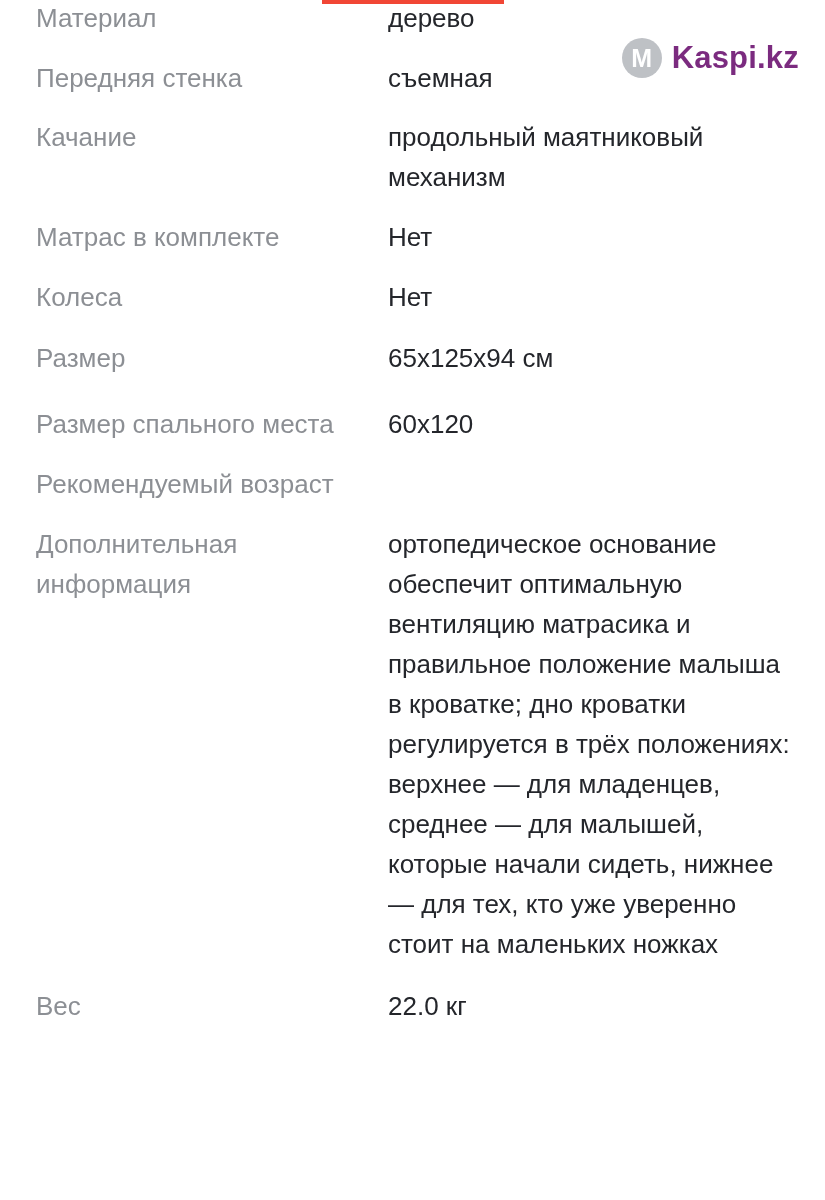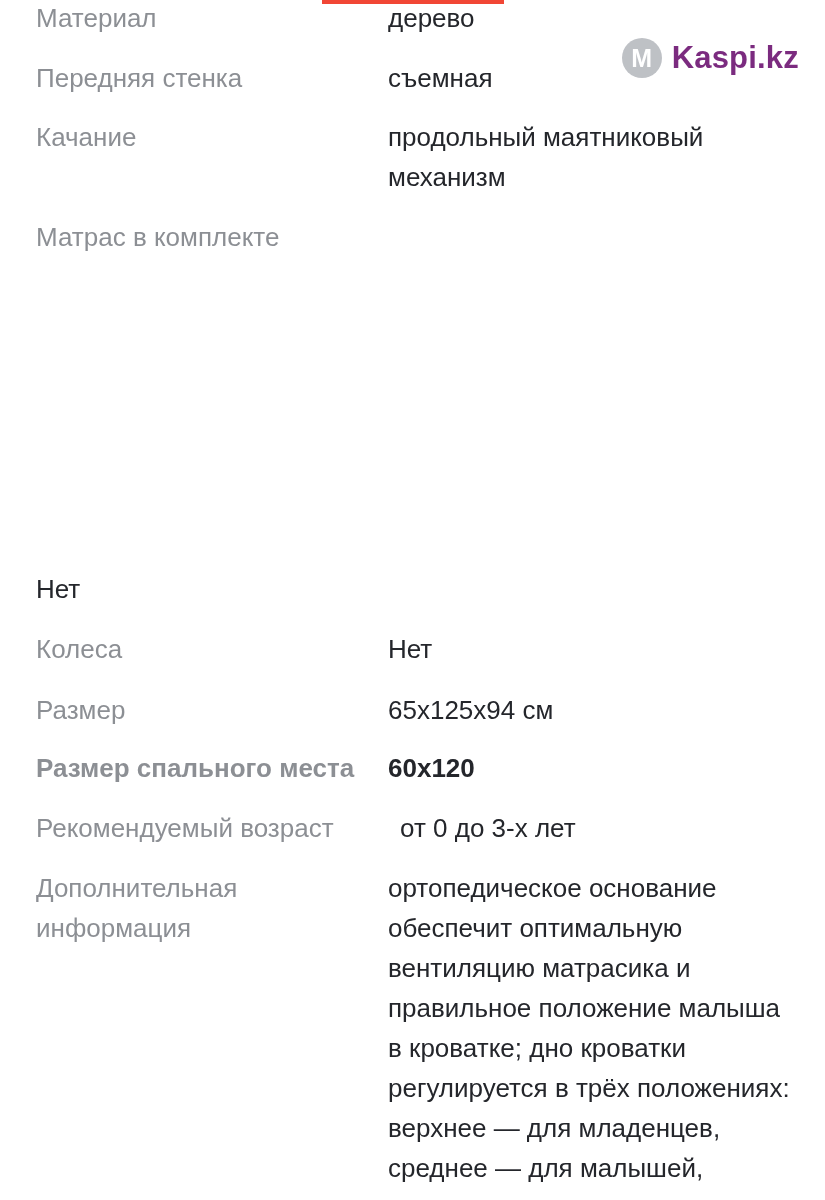--- a/index.html
+++ b/index.html
@@ -85,24 +85,24 @@
     font-size: 26px;
     line-height: 40px;
     padding-right: 30px;
     box-sizing: border-box;
   }
 
   
   .r0 { margin-top: -2px; }
   .r1 { margin-top: 19px; }
   .r2 { margin-top: 20px; }
-  .r3 { margin-top: 20px; flex-direction: column; }
+  .r3 { margin-top: 20px; }
   .r4 { margin-top: 20px; }
   .r5 { margin-top: 21px; }
-  .r6 { margin-top: 18px; font-weight: bold; }
+  .r6 { margin-top: 26px; }
   .r7 { margin-top: 20px; gap: 12px; }
   .r8 { margin-top: 20px; }
   .r9 { margin-top: 22px; }
 </style>
 </head>
 <body>
 
 <div class="top-accent"></div>
 
 <div class="watermark">
@@ -142,21 +142,20 @@
     <div class="spec-value">65x125x94 см</div>
   </div>
 
   <div class="spec-row r6">
     <div class="spec-label">Размер спального места</div>
     <div class="spec-value">60x120</div>
   </div>
 
   <div class="spec-row r7">
     <div class="spec-label">Рекомендуемый возраст</div>
-    <div class="spec-value">от 0 до 3-х лет</div>
   </div>
 
   <div class="spec-row r8">
     <div class="spec-label">Дополнительная информация</div>
     <div class="spec-value">ортопедическое основание обеспечит оптимальную вентиляцию матрасика и правильное положение малыша в кроватке; дно кроватки регулируется в трёх положениях: верхнее — для младенцев, среднее — для малышей, которые начали сидеть, нижнее — для тех, кто уже уверенно стоит на маленьких ножках</div>
   </div>
 
   <div class="spec-row r9">
     <div class="spec-label">Вес</div>
     <div class="spec-value">22.0 кг</div>

